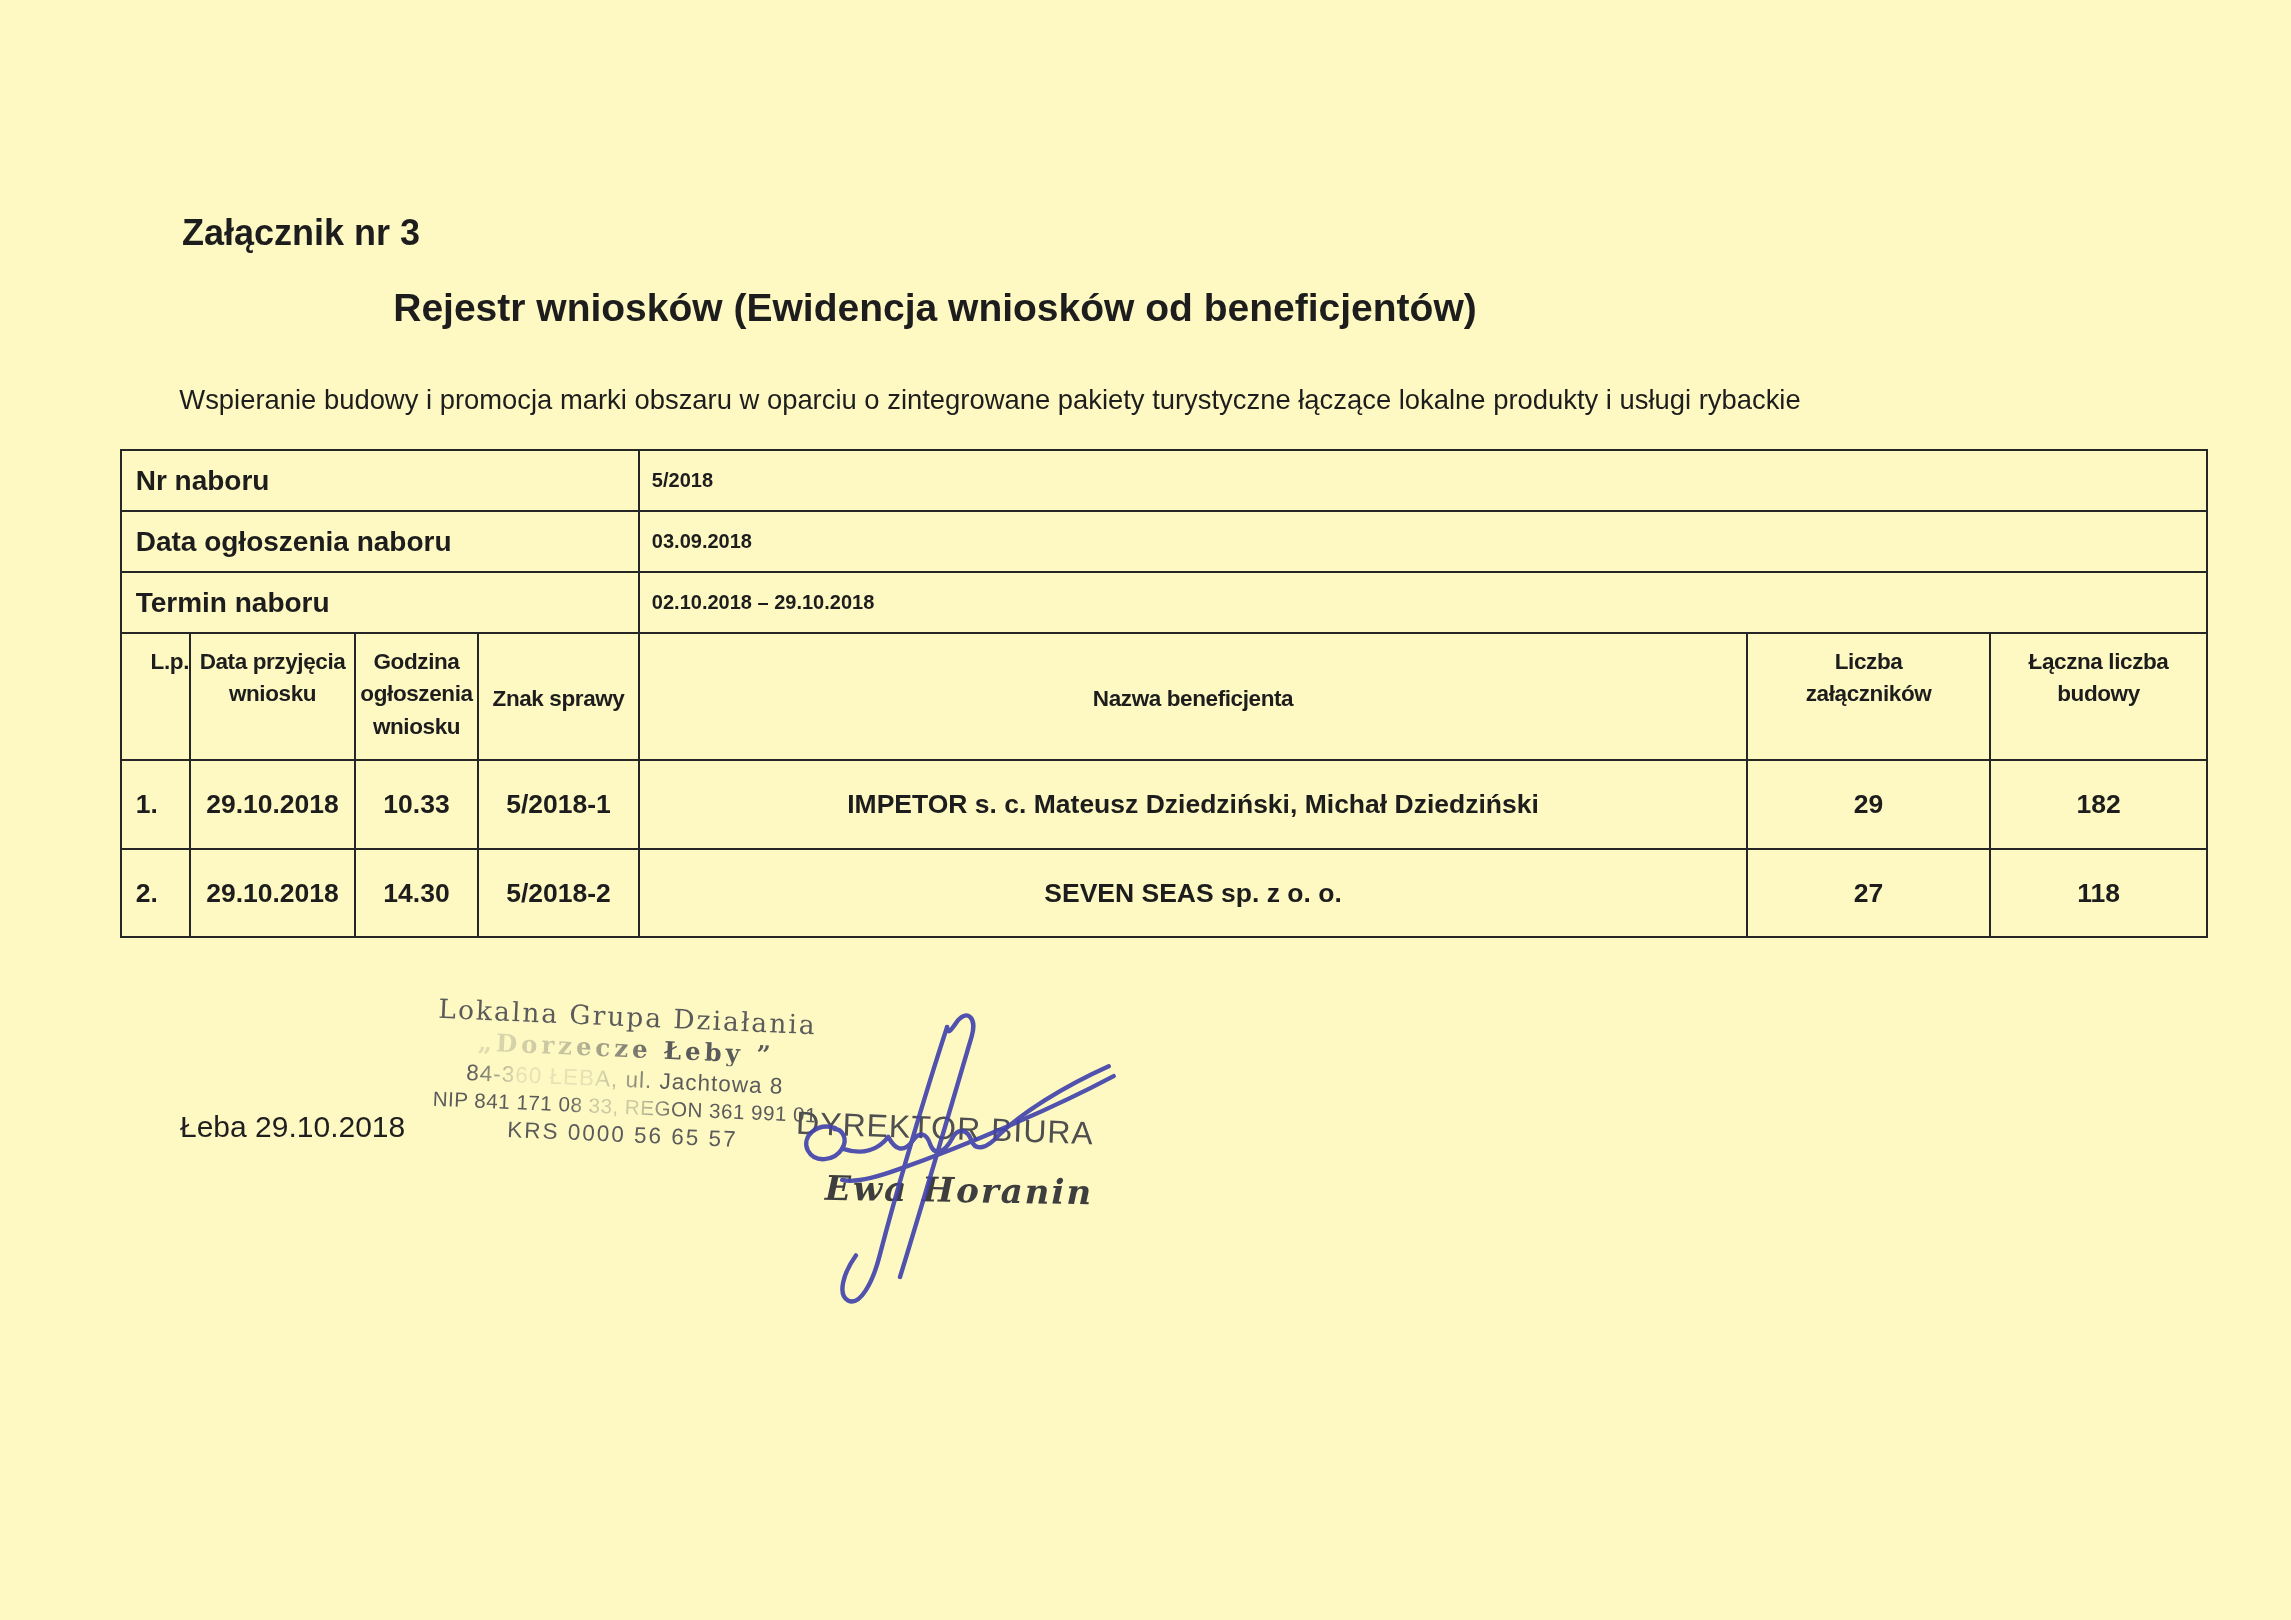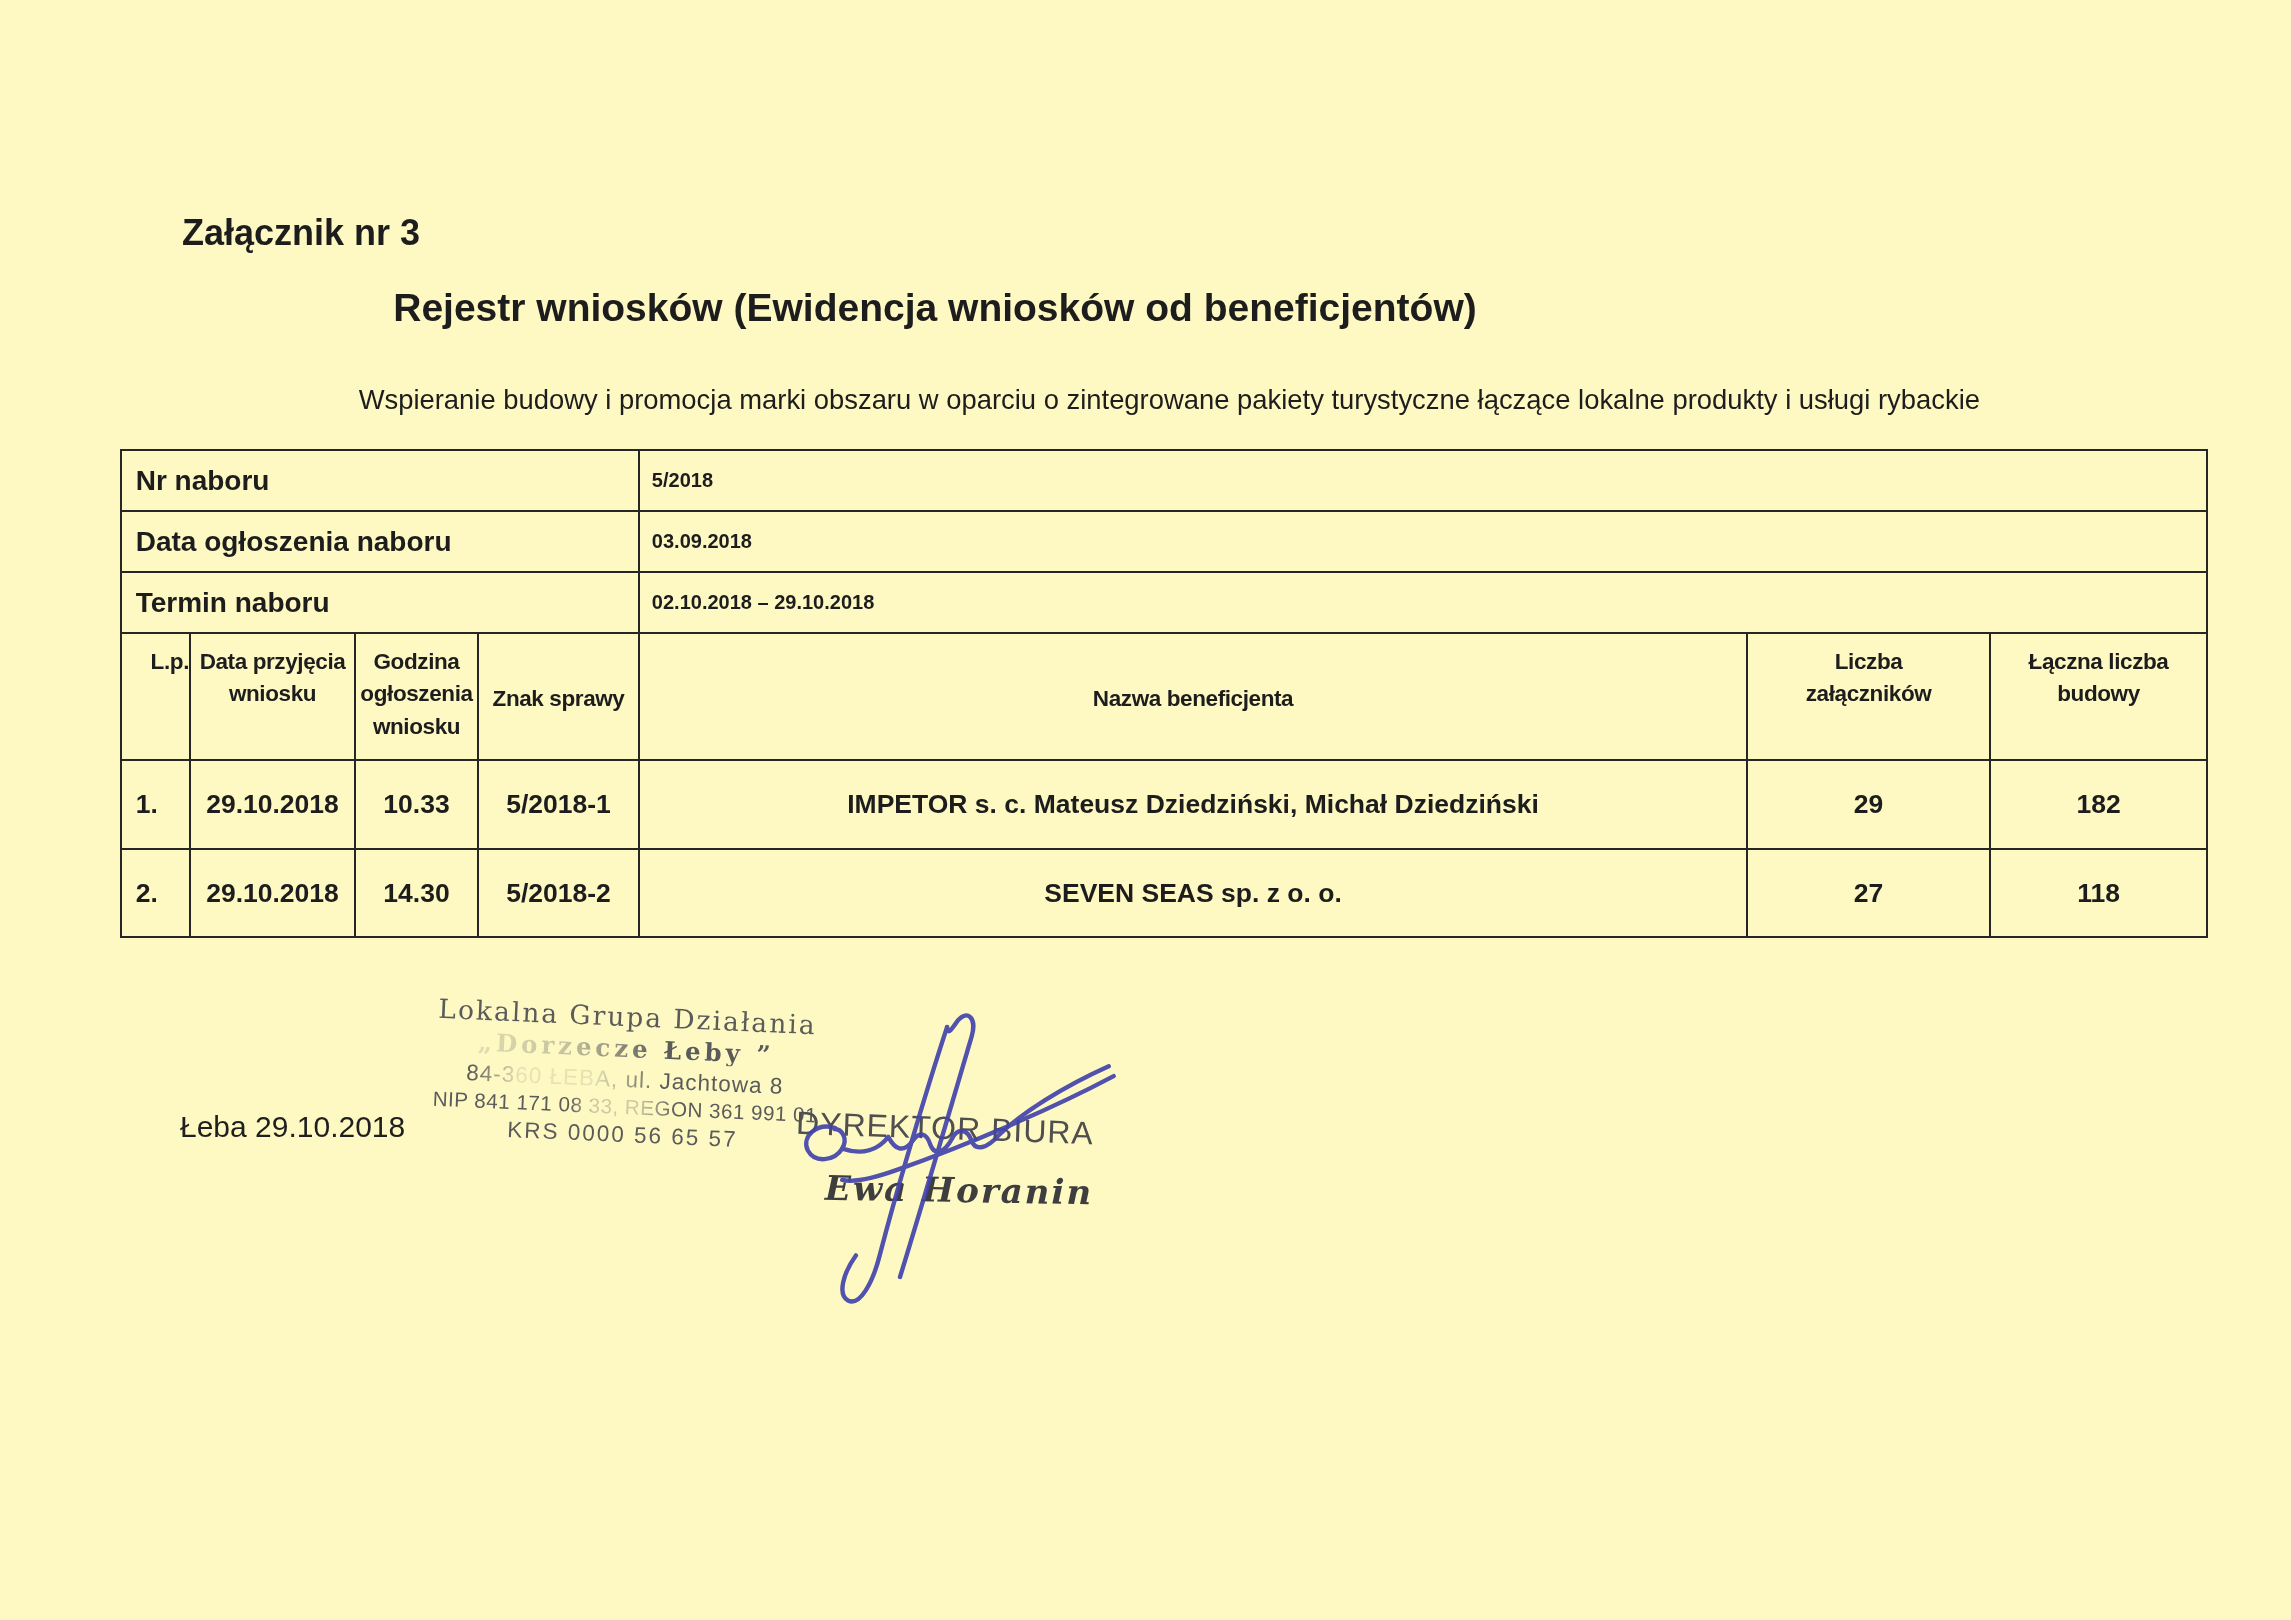--- a/index.html
+++ b/index.html
@@ -17,21 +17,21 @@
   .attachment-label {
     position:absolute; left:182px; top:212px;
     font-size:36px; font-weight:bold;
   }
   .doc-title {
     position:absolute; left:0; top:286px; width:1870px;
     text-align:center; font-size:39px; font-weight:bold;
   }
   .doc-subtitle {
     position:absolute; left:0; top:384px; width:1980px;
-    text-align:right; font-size:27.4px; font-weight:normal;
+    text-align:center; font-size:27.4px; font-weight:normal;
   }
 
   
   table.register {
     position:absolute; left:120px; top:449px;
     width:2085px;
     border-collapse:collapse; table-layout:fixed;
   }
   table.register td, table.register th {
     border:2px solid #262626;

